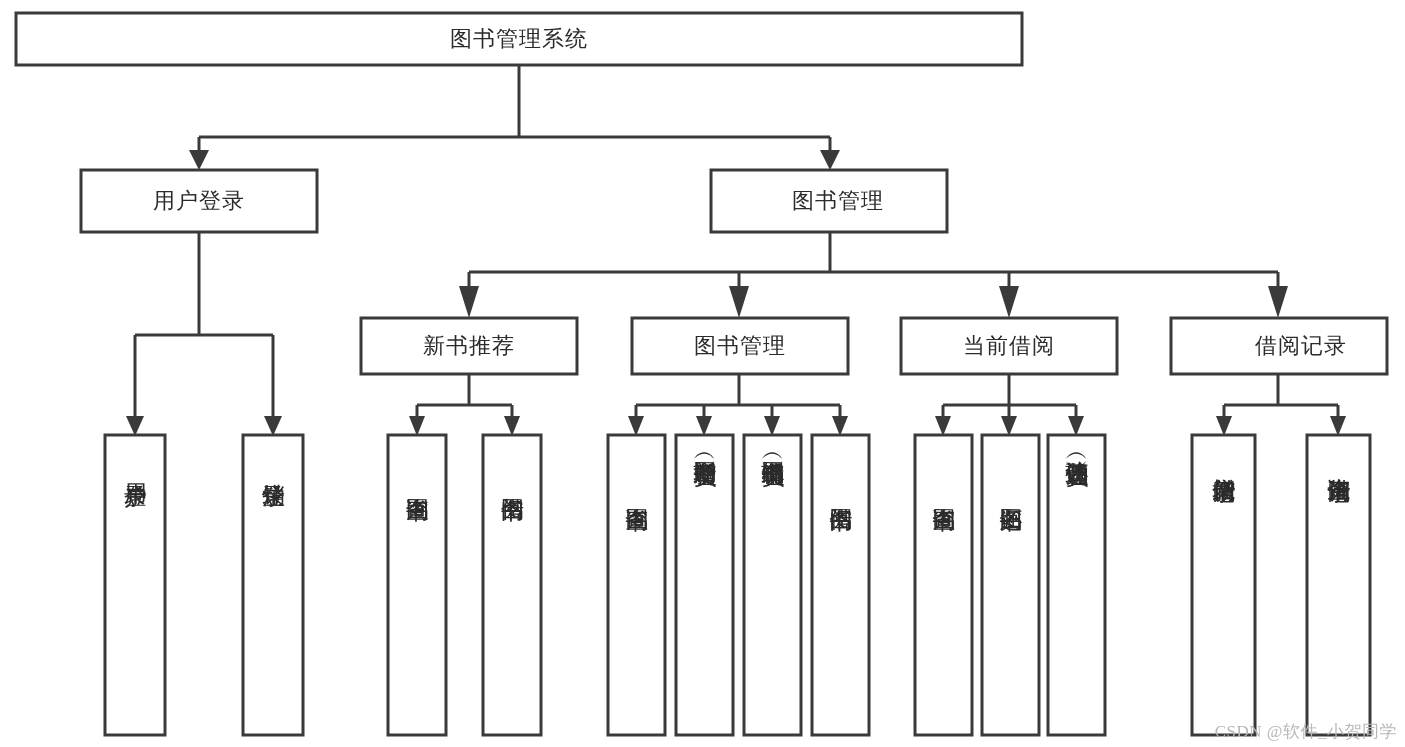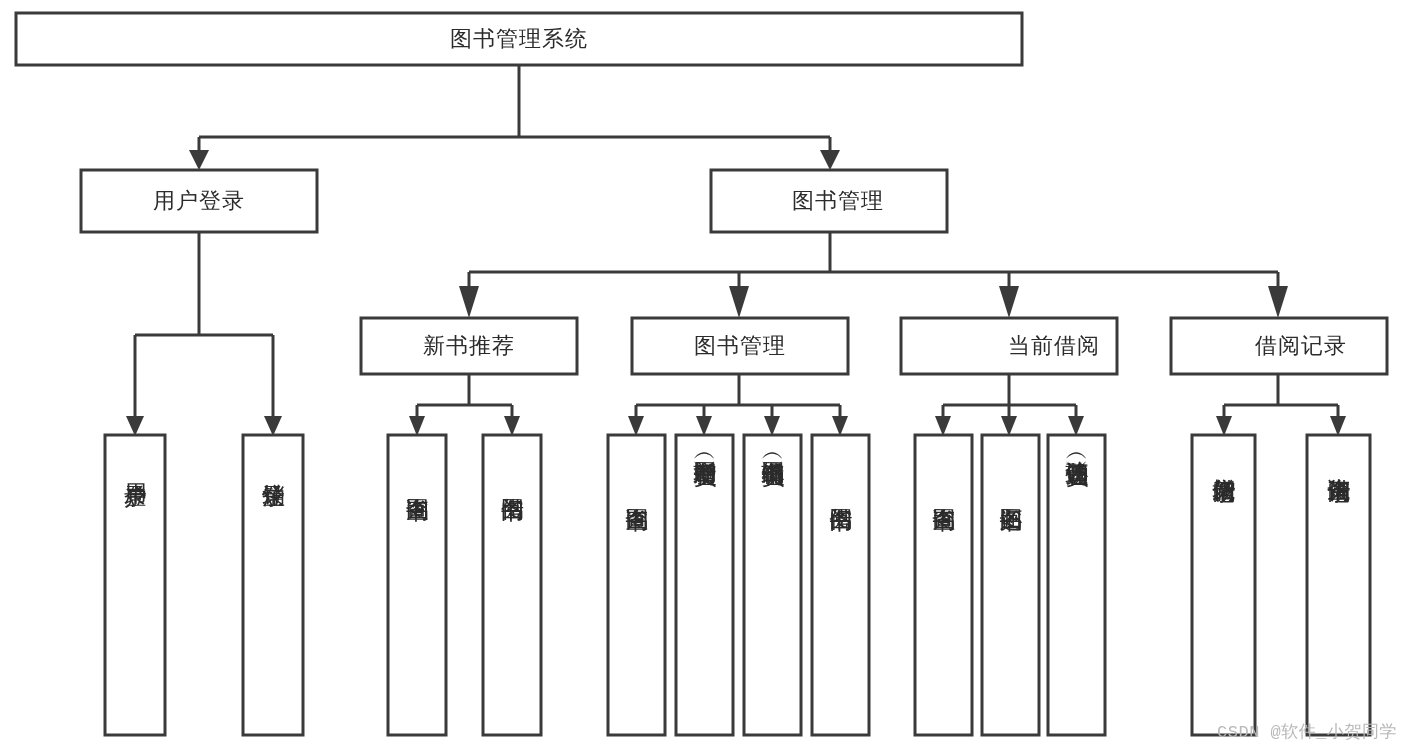--- a/index.html
+++ b/index.html
@@ -70,21 +70,21 @@
     font-family: "DejaVu Sans", "Liberation Sans", sans-serif;
     font-size: 22px;
     color: #2b2b2b;
     letter-spacing: 1px;
     white-space: nowrap;
   }
   #watermark {
     position: absolute;
     right: 8px;
     bottom: 4px;
-    font-family: Liberation Mono, monospace;
+    font-family: Liberation Serif, serif;
     font-size: 17px;
     color: #b8b8b8;
     letter-spacing: 0.5px;
     white-space: nowrap;
     user-select: none;
   }
 </style>
 </head>
 <body>
 
@@ -193,21 +193,21 @@
   </div>
   <div class="hlabel-wrap" style="left:684px; top:170px; width:236px; height:62px;padding-left:36px;">
     <span class="hlabel-text">图书管理</span>
   </div>
   <div class="hlabel-wrap" style="left:361px; top:318px; width:216px; height:56px;text-align:center;">
     <span class="hlabel-text">新书推荐</span>
   </div>
   <div class="hlabel-wrap" style="left:632px; top:318px; width:216px; height:56px;">
     <span class="hlabel-text">图书管理</span>
   </div>
-  <div class="hlabel-wrap" style="left:901px; top:318px; width:216px; height:56px;padding-left:45px;">
+  <div class="hlabel-wrap" style="left:901px; top:318px; width:216px; height:56px;">
     <span class="hlabel-text">当前借阅</span>
   </div>
   <div class="hlabel-wrap" style="left:1171px; top:318px; width:260px; height:56px;">
     <span class="hlabel-text">借阅记录</span>
   </div>
 
   <div class="vlabel-wrap" style="left:105px; top:465px; width:60px; height:260px;">
     <span class="vlabel-text">用户登录</span>
   </div>
   <div class="vlabel-wrap" style="left:243px; top:465px; width:60px; height:260px;">

